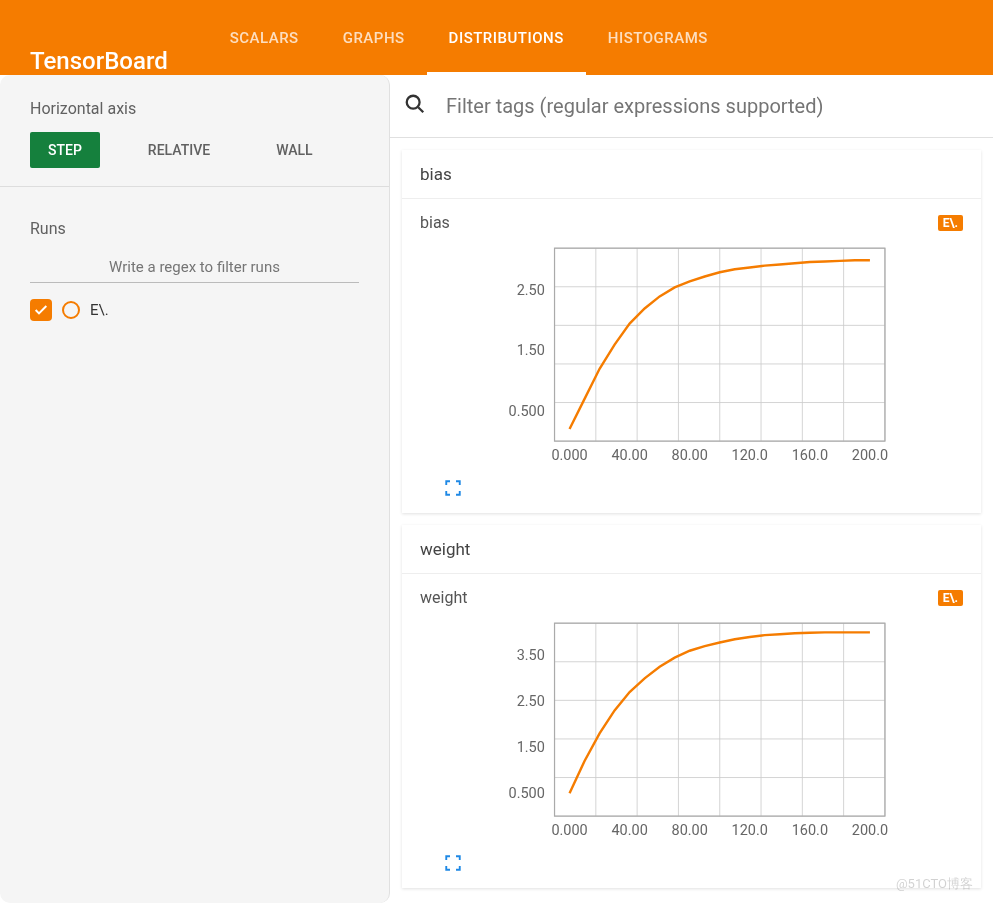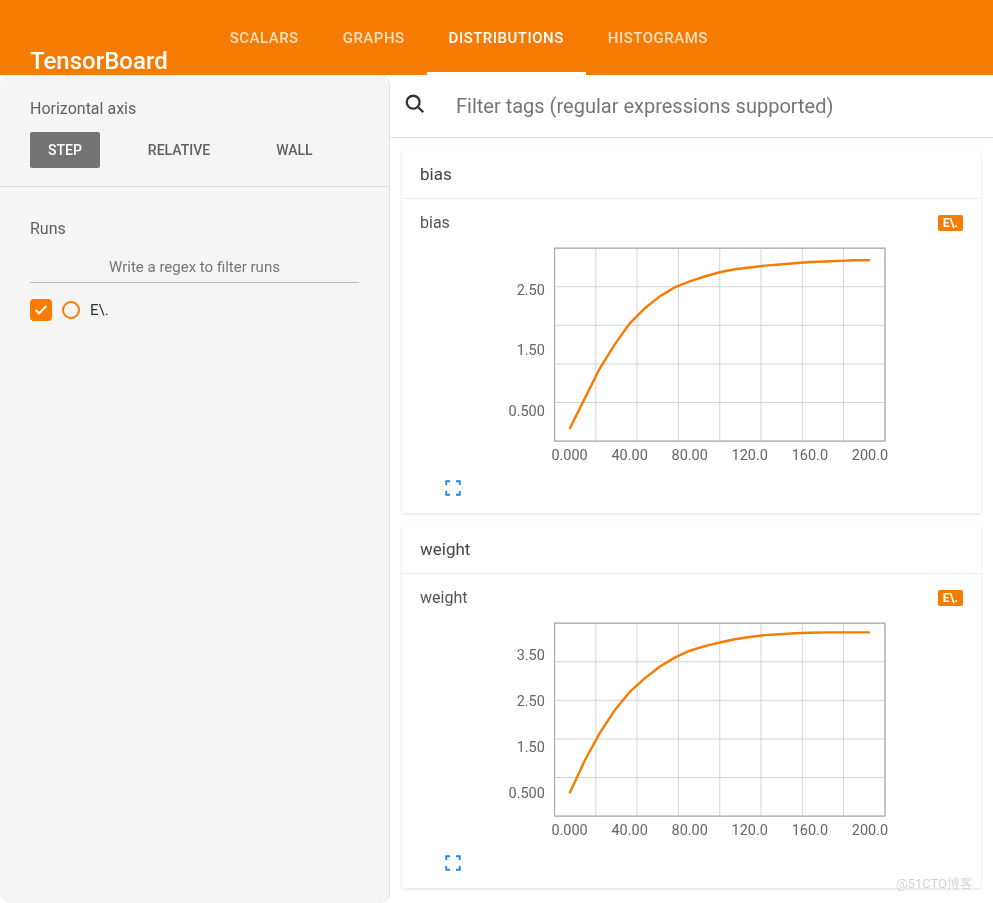--- a/index.html
+++ b/index.html
@@ -16,32 +16,32 @@
 
 .wrap { display:flex; height: calc(100% - 75px); }
 .side { width: 390px; background:#f5f5f5; border-right:1px solid #e0e0e0; overflow-y:auto;border-radius:10px; }
 .main { flex:1; background:#fff; overflow-y:auto; }
 
 
 .sec { padding: 24px 30px 10px; color:#555; }
 .sec-title { font-size:16px; margin-bottom:14px; color:#616161; }
 .axis-btns { display:flex; gap:30px; align-items:center; }
 .axis-btn { padding:10px 18px; font-size:14px; font-weight:500; color:#616161; cursor:pointer; }
-.axis-btn.active { background:#737373; color:#fff; border-radius:2px; }
+.axis-btn.active { background:#15803d; color:#fff; border-radius:2px; }
 .runs-in { margin: 14px 0 6px; }
 .runs-in input { width:100%; border:none; border-bottom:1px solid #bbb; background:transparent; padding:6px 0; font-size:15px; outline:none; color:#555;text-align:center; }
 .run-row { display:flex; align-items:center; gap:10px; padding:10px 0; }
 .cb { width:22px; height:22px; border-radius:4px; background:#f57c00; display:flex; align-items:center; justify-content:center; }
 .cb svg { width:16px; height:16px; }
 .circ { width:18px; height:18px; border:2px solid #f57c00; border-radius:50%; }
 .run-name { font-size:15px; color:#333; }
 hr.div { border:none; border-top:1px solid #ddd; margin:8px 0; }
 
 
-.filter { display:flex; align-items:center; gap:30px; padding:18px 14px; border-bottom:1px solid #e0e0e0; }
+.filter { display:flex; align-items:center; gap:20px; padding:18px 14px; border-bottom:1px solid #e0e0e0; }
 .filter svg { width:22px; height:22px; }
 .filter input { border:none; outline:none; font-size:20px; color:#888; flex:1; }
 
 .card { margin:12px; background:#fff; box-shadow:0 1px 3px rgba(0,0,0,.12); }
 .card-hd { padding:14px 18px; font-size:17px; color:#444; border-bottom:1px solid #eee; }
 .plot-area { padding:14px 18px 12px; }
 .plot-row { display:flex; justify-content:space-between; align-items:center; }
 .plot-title { font-size:16px; color:#555; }
 .badge { background:#f57c00; color:#fff; font-size:12px; font-weight:700; padding:1px 5px; border-radius:2px; }
 .chart-box { width:410px; height:235px; margin:6px auto 0; position:relative; }

